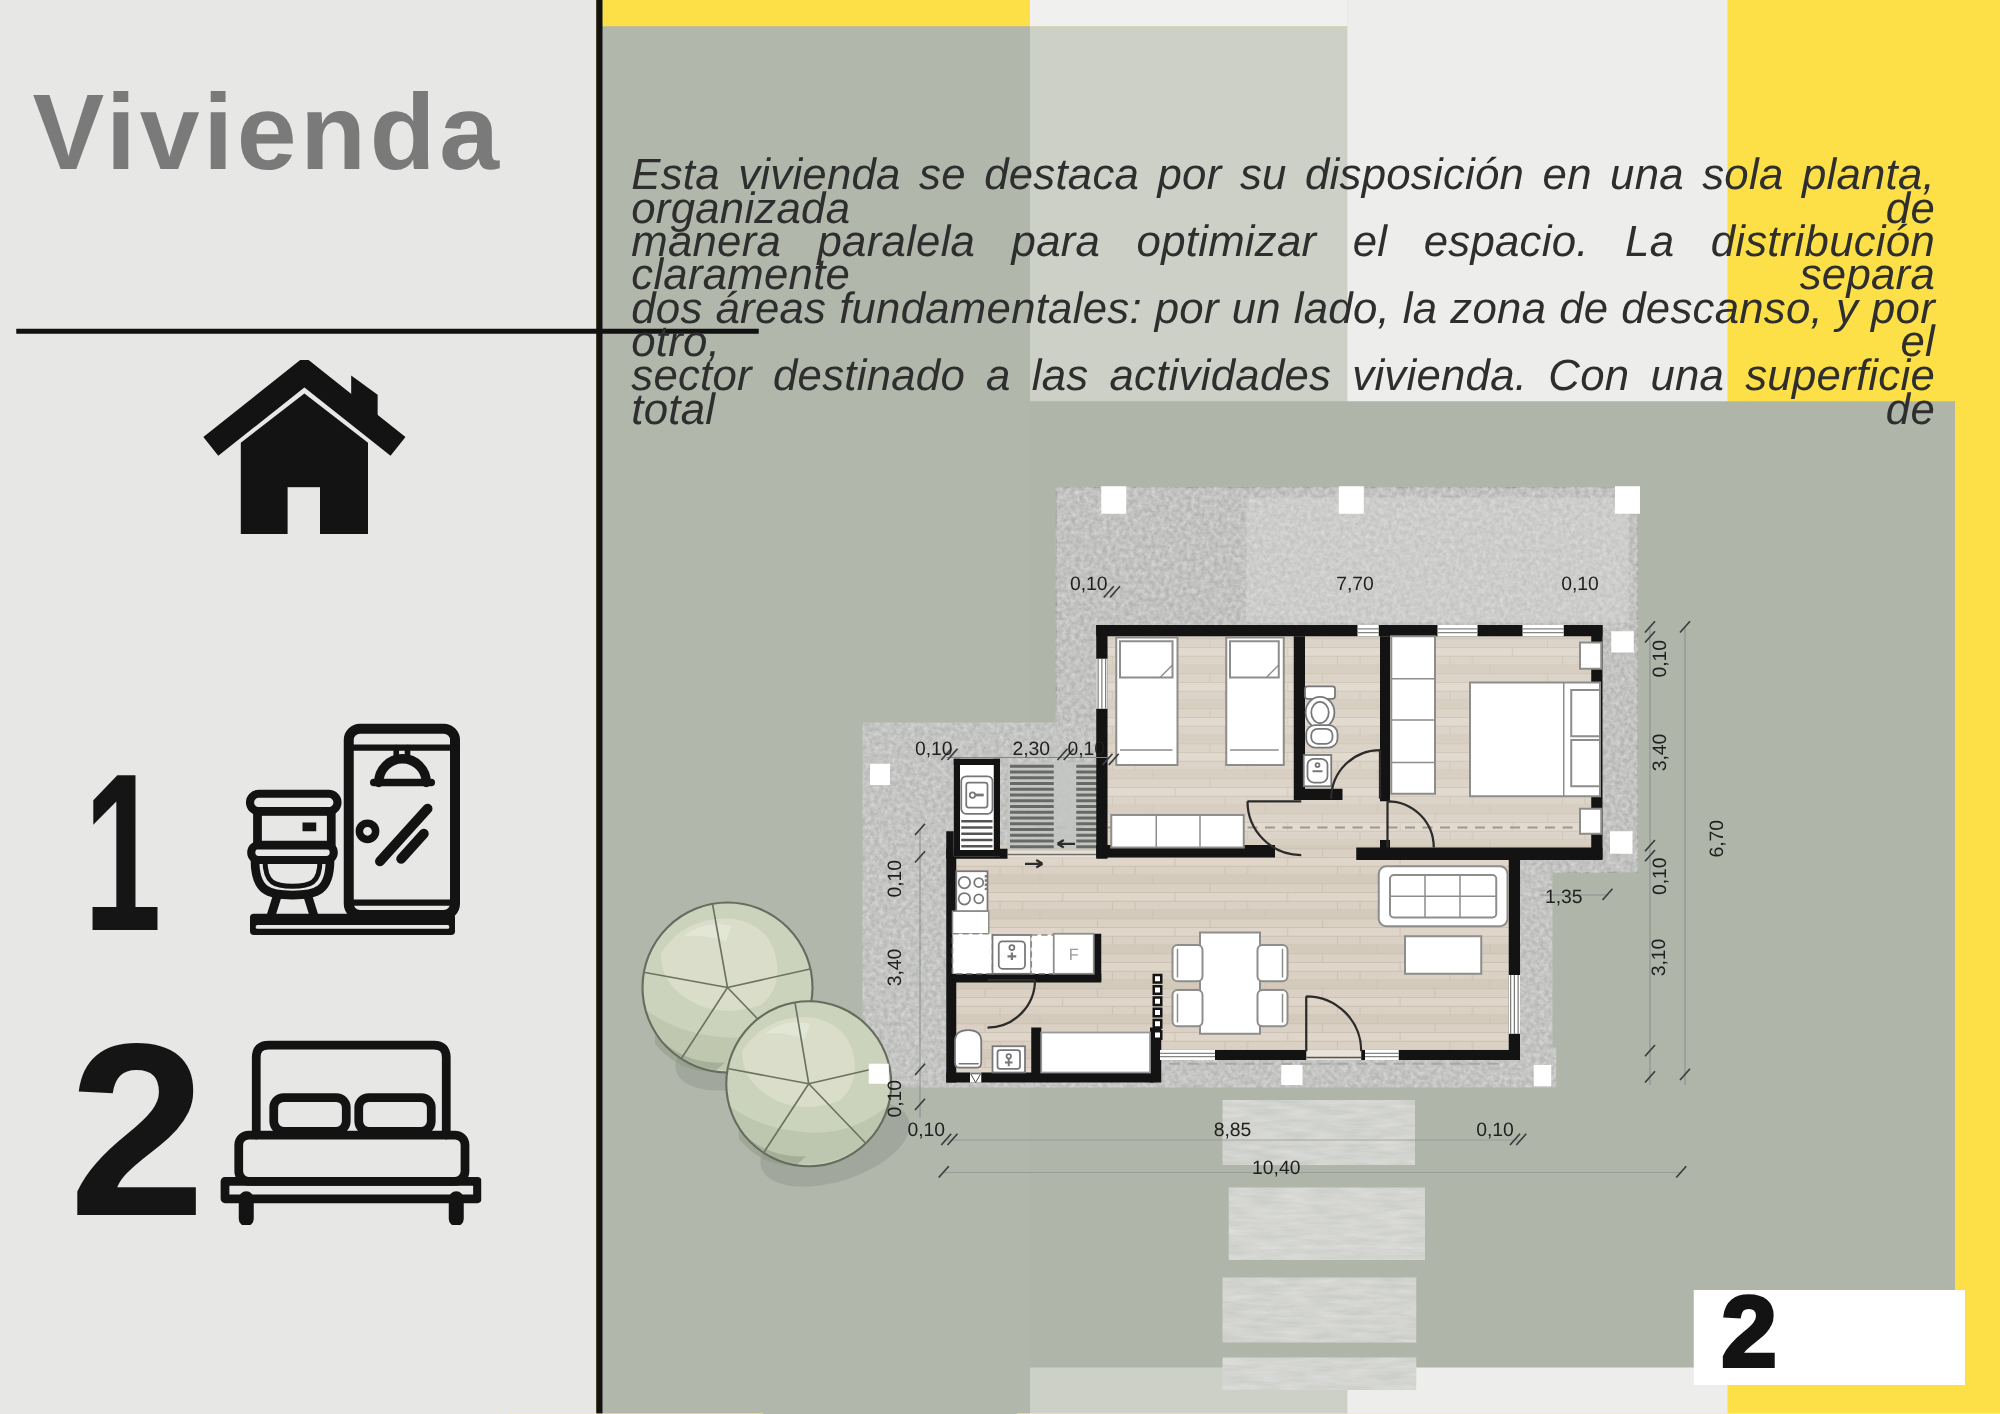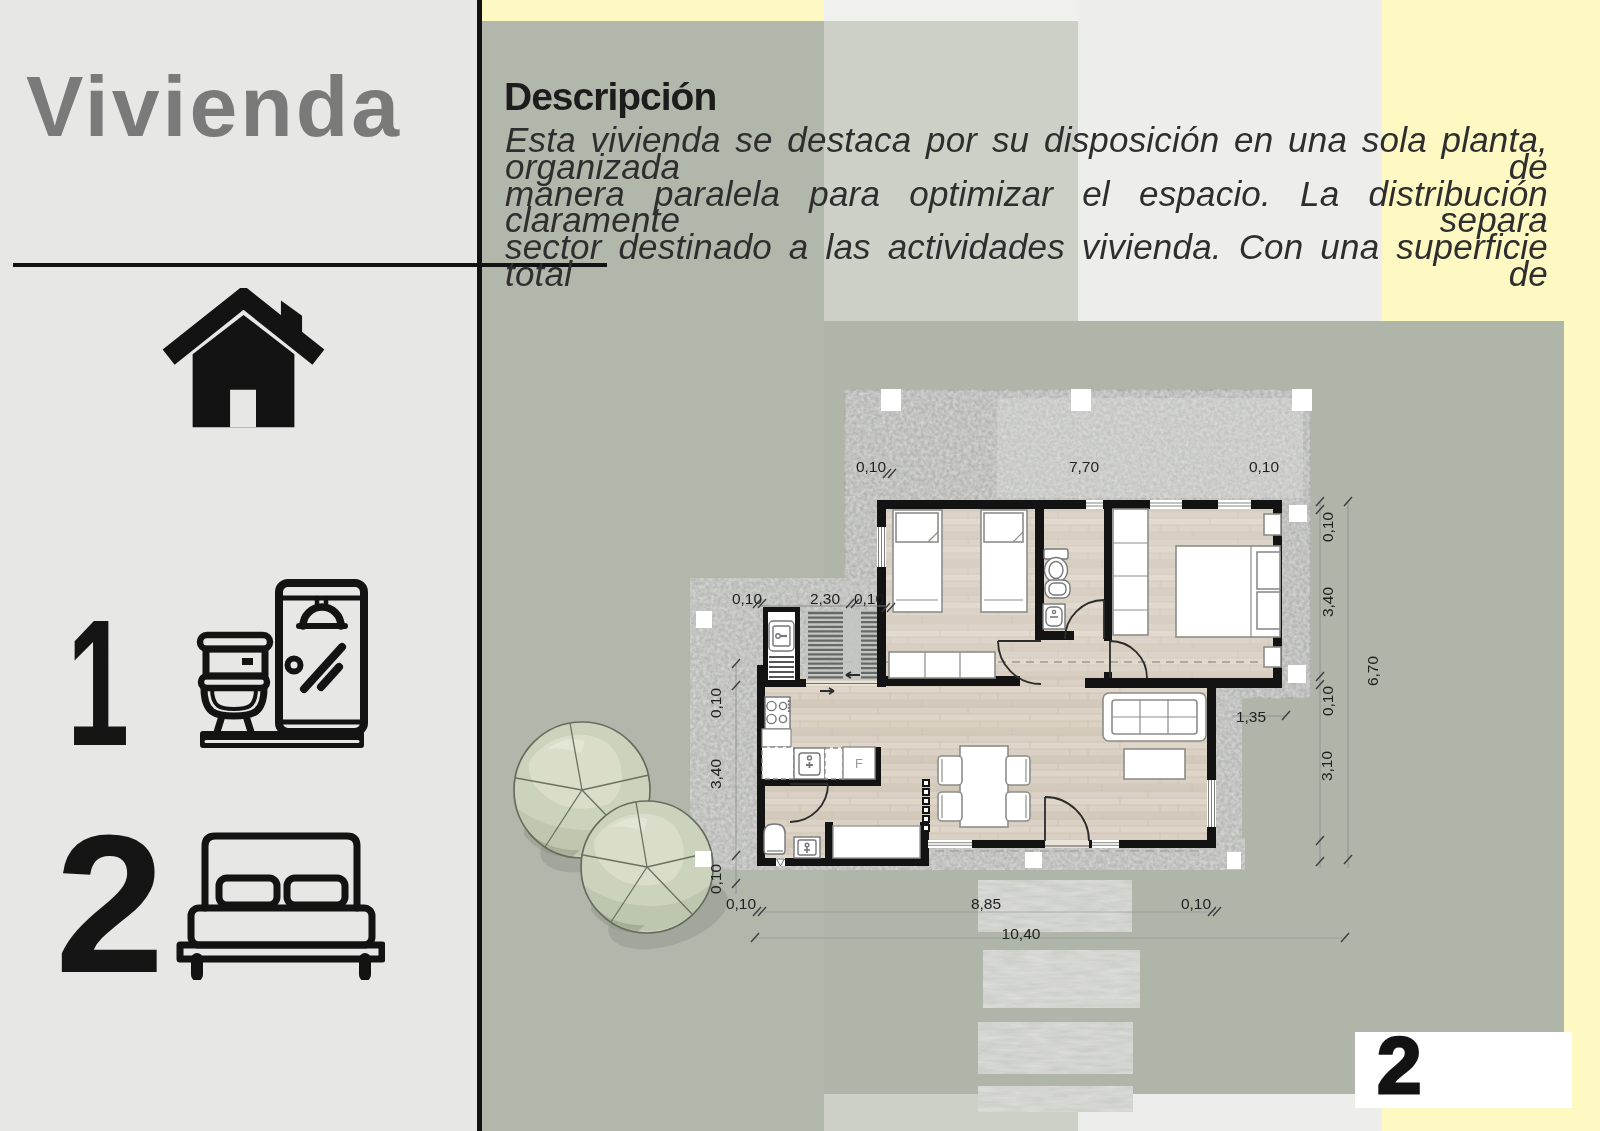--- a/index.html
+++ b/index.html
@@ -1,16 +1,16 @@
 <!DOCTYPE html>
 <html><head>
 <meta charset="utf-8">
 <style>
 html,body{margin:0;padding:0;background:#fff}
-#page{position:relative;width:1600px;height:1131px;background:#fef9c3;overflow:hidden;font-family:"Liberation Sans",sans-serif}
+#page{position:relative;width:1600px;height:1131px;background:#fde047;overflow:hidden;font-family:"Liberation Sans",sans-serif}
 .abs{position:absolute}
 </style>
 </head>
 <body>
 <div id="page">
 
   <div class="abs" style="left:0;top:0;width:477px;height:1131px;background:#e7e7e6"></div>
 
   <div class="abs" style="left:824px;top:0;width:254px;height:21px;background:#f0f0ee"></div>
 
@@ -81,25 +81,25 @@
       <rect x="112" y="50" width="58" height="27" rx="8"></rect>
 
       <rect x="16" y="80" width="181" height="37" rx="8"></rect>
 
       <rect x="5" y="117" width="202" height="14"></rect>
 
       <path d="M22 131 L22 147 M190 131 L190 147" stroke-width="12"></path>
     </g>
   </svg>
 
-  <div class="abs" style="left:504px;top:75px;font-weight:bold;font-size:39px;letter-spacing:-1px;color:#1c1c1c">Descripción</div>
 
   <div class="abs" style="left:505px;top:127px;width:1043px;font-style:italic;font-size:35px;line-height:26.8px;letter-spacing:0.2px;color:#2e2e2e">
     <div style="text-align:justify;text-align-last:justify">Esta vivienda se destaca por su disposición en una sola planta, organizada de</div>
     <div style="text-align:justify;text-align-last:justify">manera paralela para optimizar el espacio. La distribución claramente separa</div>
+    <div style="text-align:justify;text-align-last:justify">dos áreas fundamentales: por un lado, la zona de descanso, y por otro, el</div>
     <div style="text-align:justify;text-align-last:justify">sector destinado a las actividades vivienda. Con una superficie total de</div>
   </div>
 
   <svg class="abs" style="left:0;top:0" width="1600" height="1131" viewBox="0 0 1600 1131">
     <defs>
       <filter id="grain" x="-5%" y="-5%" width="110%" height="110%">
         <feTurbulence type="fractalNoise" baseFrequency="0.28" numOctaves="5" seed="3" result="n"></feTurbulence>
         <feColorMatrix in="n" type="matrix" values="0 0 0 0 0.8 0 0 0 0 0.8 0 0 0 0 0.79 0 0 0 1.1 -0.26" result="gn"></feColorMatrix>
         <feComposite in="gn" in2="SourceGraphic" operator="atop" result="c1"></feComposite>
         <feTurbulence type="fractalNoise" baseFrequency="0.45" numOctaves="3" seed="8" result="n2"></feTurbulence>

